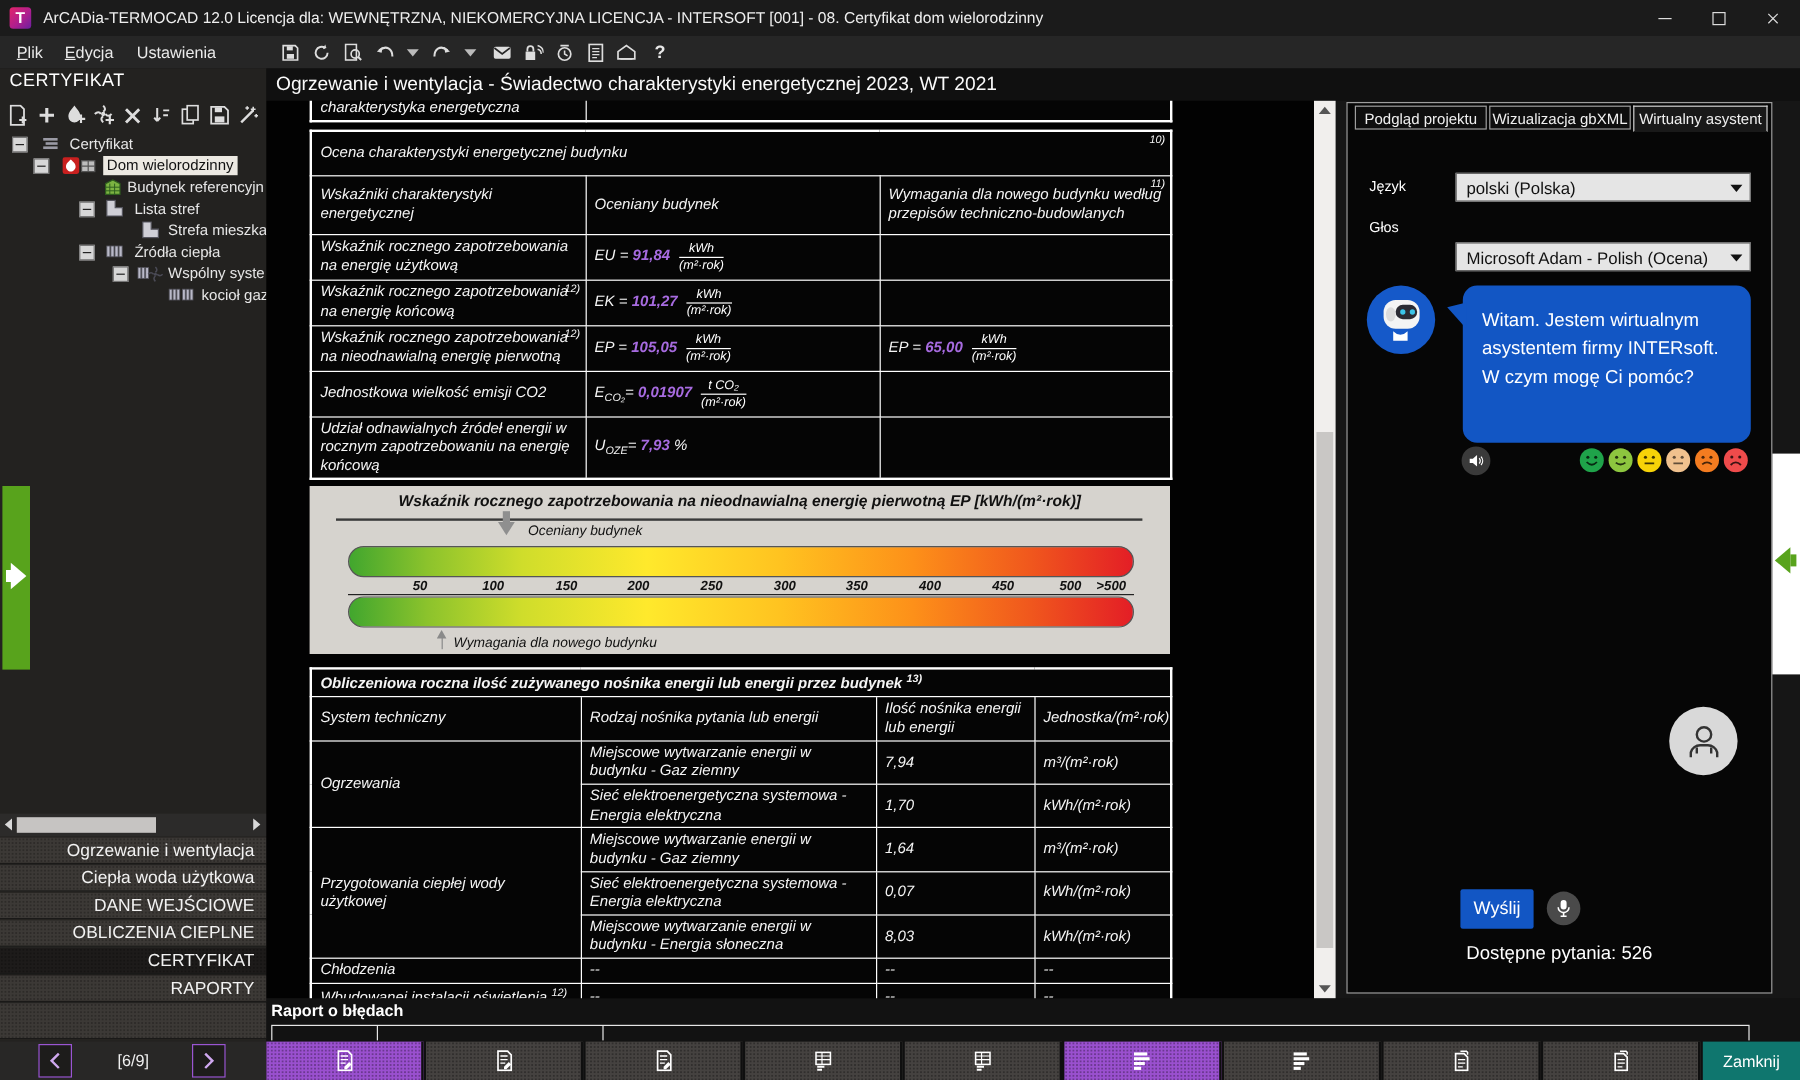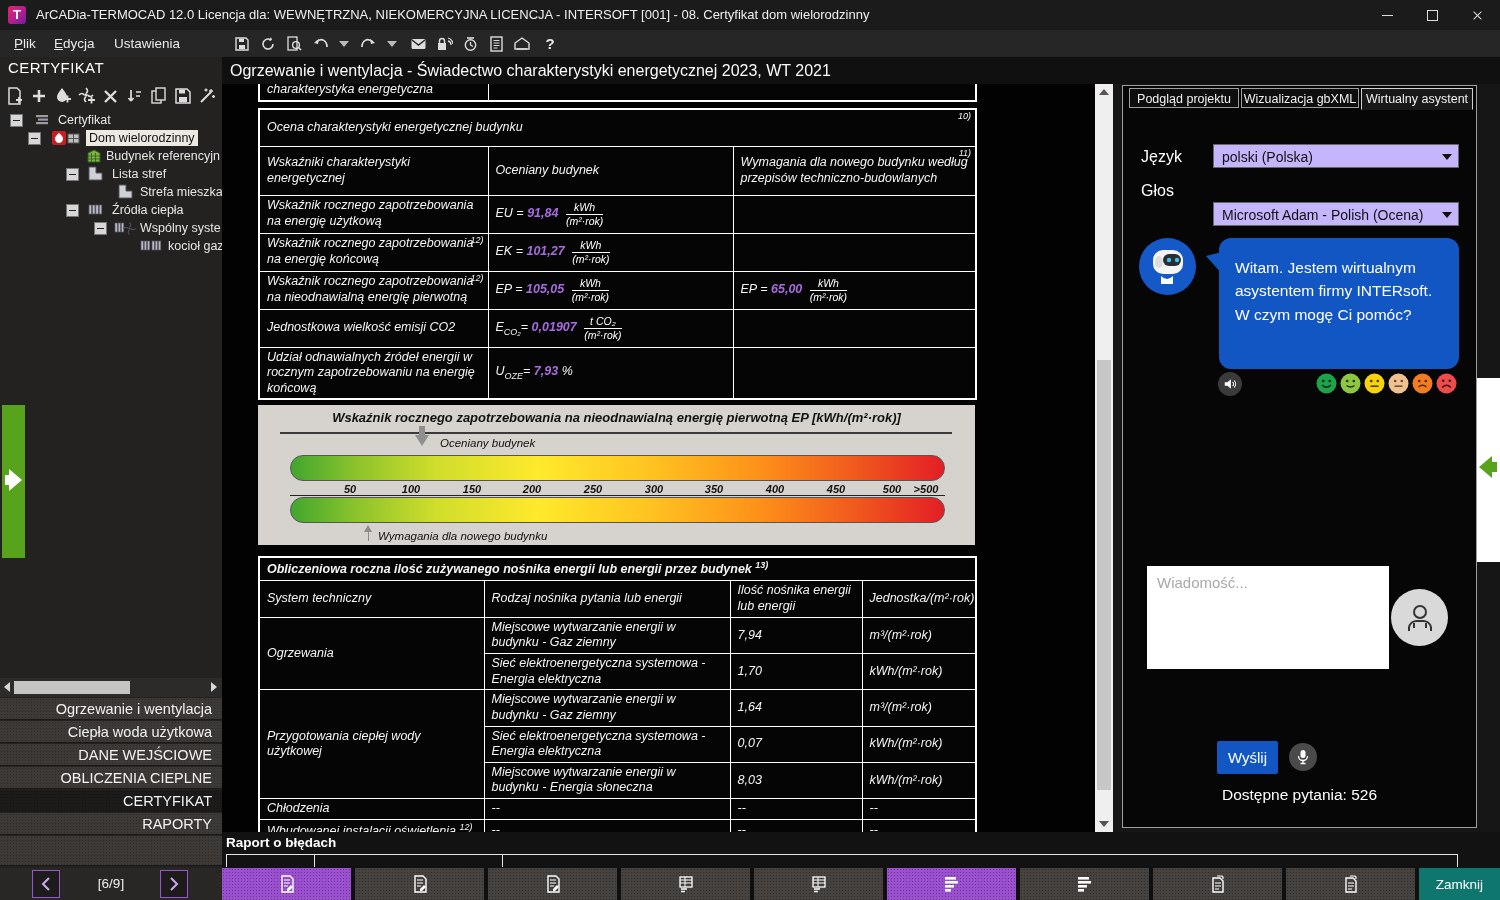--- a/index.html
+++ b/index.html
@@ -82,22 +82,22 @@
   .arrow-stem-thin{top:126px;width:1px;height:10px;background:#8a8a8a;}
   
   .vscroll{left:1095px;top:84px;width:18px;height:748px;background:#f1efed;}
   .vthumb{left:2px;top:276px;width:14px;height:430px;background:#c9c7c5;}
   .varr{left:0;width:18px;height:16px;display:flex;align-items:center;justify-content:center;}
   
   .panel{left:1122px;top:85px;width:355px;height:743px;background:#060606;border:1px solid #9e9e9e;box-sizing:border-box;}
   .tab{top:2px;height:20px;line-height:20px;font-size:12.5px;color:#f0f0f0;text-align:center;
        background:#0e0e0e;border:1px solid #9e9e9e;box-sizing:border-box;white-space:nowrap;overflow:hidden;}
   .tab.active{background:#191919;border-color:#d0d0d0;border-bottom:1px solid #191919;height:22px;}
-  .flabel{font-size:16px;color:#fff;}
-  .select{background:#c4b5fd;color:#111;font-size:14px;height:24px;line-height:24px;padding:0 24px 0 8px;
+  .flabel{font-size:12px;color:#fff;}
+  .select{background:#e5e5e5;color:#111;font-size:14px;height:24px;line-height:24px;padding:0 24px 0 8px;
           box-sizing:border-box;white-space:nowrap;overflow:hidden;position:relative;border:1px solid #666;}
   .select .chev{position:absolute;right:6px;top:9px;width:0;height:0;
           border-left:5px solid transparent;border-right:5px solid transparent;border-top:6px solid #111;}
   .bot-avatar{left:16px;top:152px;width:57px;height:57px;border-radius:50%;background:#1559c9;overflow:hidden;}
   .bubble{left:96px;top:152px;width:240px;height:131px;background:#1256c4;border-radius:12px;
           padding:18px 16px;box-sizing:border-box;color:#fff;font-size:15.5px;line-height:1.5;}
   .bubble .tail{position:absolute;left:-13px;top:14px;width:0;height:0;
           border-top:4px solid transparent;border-bottom:18px solid transparent;border-right:16px solid #1256c4;}
   .spk{left:95px;top:286px;width:24px;height:24px;border-radius:50%;background:#3a3a3a;display:flex;align-items:center;justify-content:center;}
   .emoji{top:287px;width:21px;height:21px;}
@@ -680,21 +680,20 @@
           <path d="M6.5 14q4-3.4 8 0" fill="none" stroke="rgba(0,0,0,.7)" stroke-width="1.5"></path>
         </svg></span>
     <span class="a emoji" style="left:313px;">
       <svg width="21" height="21" viewBox="0 0 21 21">
           <circle cx="10.5" cy="10.5" r="10" fill="#ef4b4b"></circle>
           <circle cx="7.2" cy="7.8" r="1.3" fill="rgba(0,0,0,.75)"></circle>
           <circle cx="13.8" cy="7.8" r="1.3" fill="rgba(0,0,0,.75)"></circle>
           <path d="M6.2 14.5q4.3-4.4 8.6 0" fill="none" stroke="rgba(0,0,0,.75)" stroke-width="1.5"></path>
         </svg></span>
 
-    <textarea class="a msgbox" placeholder="Wiadomość..." style=""></textarea>
     <div class="a user-avatar">
       <svg width="34" height="34" viewBox="0 0 34 34">
           <circle cx="17" cy="11" r="6" fill="none" stroke="#333" stroke-width="2"></circle>
           <path d="M6 30v-4a8 8 0 0 1 8-6h6a8 8 0 0 1 8 6v4" fill="none" stroke="#333" stroke-width="2"></path>
           <path d="M11 22v5M23 22v5" stroke="#333" stroke-width="2"></path>
         </svg>
     </div>
 
     <button class="a sendbtn">Wyślij</button>
     <span class="a micbtn">

